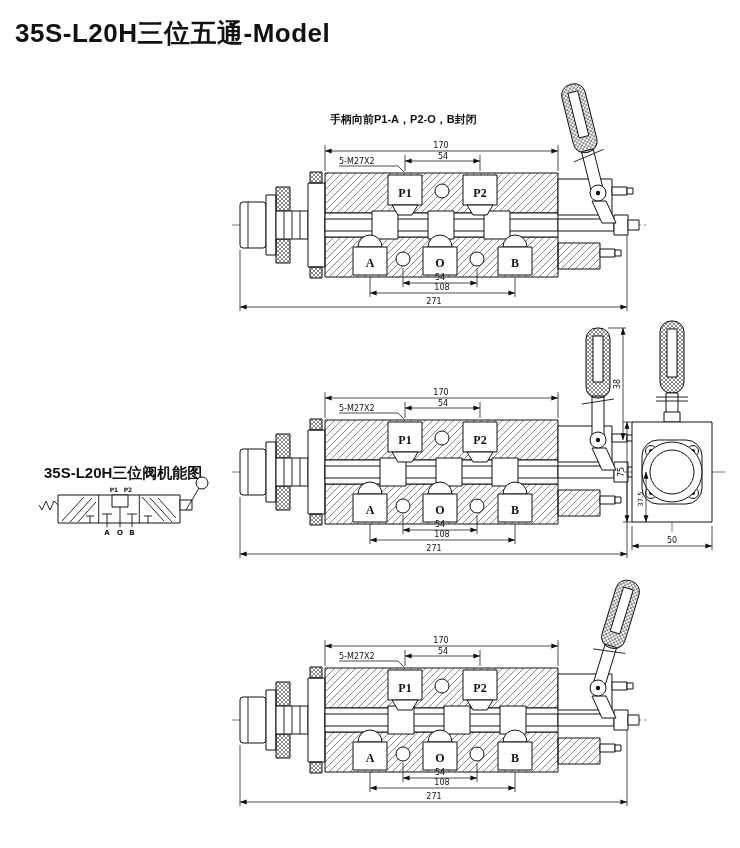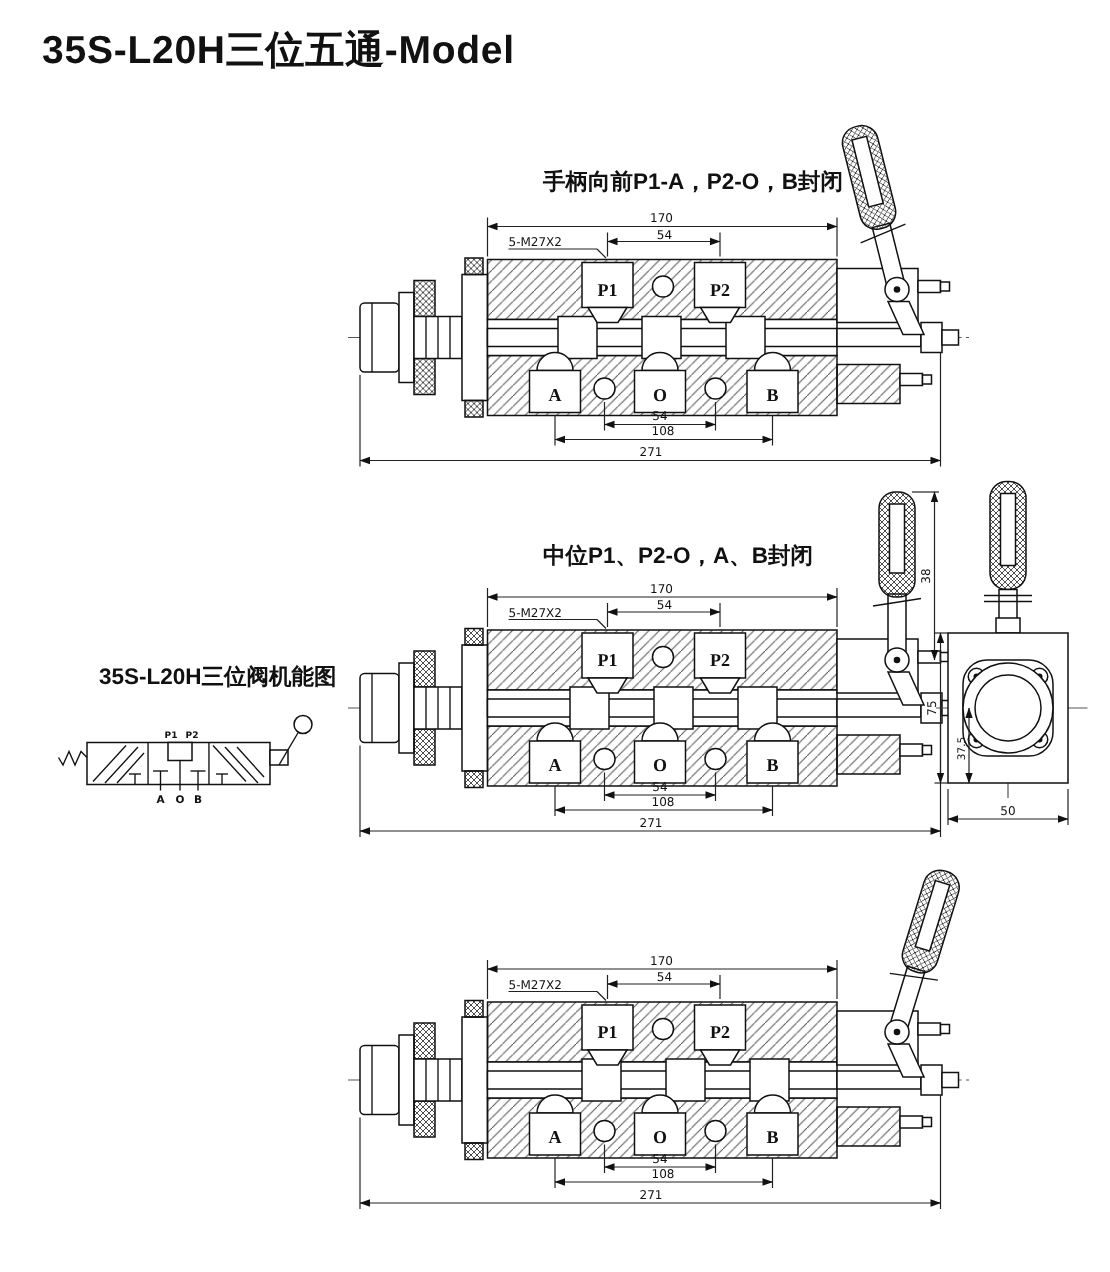--- a/index.html
+++ b/index.html
@@ -1,37 +1,37 @@
 <!DOCTYPE html>
 <html><head>
 <meta charset="utf-8">
 <style>
   html,body{margin:0;padding:0;background:#fff;}
   .page{position:relative;width:740px;height:848px;background:#fff;overflow:hidden;
         font-family:"Liberation Sans",sans-serif;color:#111;}
   .abs{position:absolute;}
   .title{font-size:26px;font-weight:bold;letter-spacing:0.5px;}
-  .caption{font-size:15px;font-weight:bold;white-space:nowrap;margin-left:32px;}
+  .caption{font-size:11px;font-weight:bold;white-space:nowrap;}
   .schem-label{font-size:15px;font-weight:bold;white-space:nowrap;}
   svg{overflow:visible;display:block;}
   svg line, svg path, svg rect, svg circle{vector-effect:non-scaling-stroke;}
   .ol{fill:#fff;stroke:#111;stroke-width:1;}
   .thin{stroke:#111;stroke-width:0.9;fill:none;}
   .cl{stroke:#555;stroke-width:0.8;stroke-dasharray:13 3 3 3;fill:none;}
   .dim line{stroke:#222;stroke-width:0.8;}
   .dim text{font:8px "DejaVu Sans",sans-serif;fill:#111;text-anchor:middle;}
   .pt{font:bold 12px "Liberation Serif",serif;fill:#111;text-anchor:middle;}
   .spt{font:bold 7px "DejaVu Sans",sans-serif;fill:#111;text-anchor:middle;}
 </style>
 </head>
 <body>
 
 <div class="page">
 
-  <div class="abs title" style="left:28px;top:16px;">35S-L20H三位五通-Model</div>
+  <div class="abs title" style="left:15px;top:16px;">35S-L20H三位五通-Model</div>
 
   <div class="abs caption" style="left:330px;top:112px;">手柄向前P1-A，P2-O，B封闭</div>
 
   <svg class="abs" style="left:230px;top:75px;" width="420" height="247" viewBox="0 0 420 247">
     <defs>
       <pattern id="h1" width="7" height="7" patternUnits="userSpaceOnUse">
           <path d="M0 7 L7 0" stroke="#555" stroke-width="0.7"></path>
         </pattern>
       <pattern id="g1" width="4" height="4" patternUnits="userSpaceOnUse">
           <path d="M0 4 L4 0 M0 0 L4 4" stroke="#111" stroke-width="0.5"></path>
@@ -134,21 +134,20 @@
         <line x1="285" y1="202" x2="285" y2="222"></line>
       <line x1="140" y1="218" x2="285" y2="218" marker-start="url(#a1)" marker-end="url(#a1)"></line>
       <text x="212" y="215">108</text>
       <line x1="10" y1="175" x2="10" y2="236"></line>
         <line x1="397" y1="160" x2="397" y2="236"></line>
       <line x1="10" y1="232" x2="397" y2="232" marker-start="url(#a1)" marker-end="url(#a1)"></line>
       <text x="204" y="229">271</text>
     </g>
   </svg>
 
-  <div class="abs caption" style="left:330px;top:361px;">中位P1、P2-O，A、B封闭</div>
 
   <svg class="abs" style="left:230px;top:322px;" width="420" height="245" viewBox="0 0 420 245">
     <defs>
       <pattern id="h2" width="7" height="7" patternUnits="userSpaceOnUse">
           <path d="M0 7 L7 0" stroke="#555" stroke-width="0.7"></path>
         </pattern>
       <pattern id="g2" width="4" height="4" patternUnits="userSpaceOnUse">
           <path d="M0 4 L4 0 M0 0 L4 4" stroke="#111" stroke-width="0.5"></path>
         </pattern>
       <marker id="a2" viewBox="0 0 10 8" refX="9.5" refY="4" markerWidth="9" markerHeight="7" orient="auto-start-reverse">
@@ -299,21 +298,21 @@
       <text transform="rotate(-90 4 154)" x="4" y="154">75</text>
       <line x1="26" y1="154" x2="26" y2="204" marker-start="url(#a4)" marker-end="url(#a4)"></line>
       <text transform="rotate(-90 23 181)" x="23" y="181" style="font-size:7px">37.5</text>
       <line x1="12" y1="208" x2="12" y2="232"></line>
         <line x1="92" y1="208" x2="92" y2="232"></line>
       <line x1="12" y1="228" x2="92" y2="228" marker-start="url(#a4)" marker-end="url(#a4)"></line>
       <text x="52" y="225">50</text>
     </g>
   </svg>
 
-  <div class="abs schem-label" style="left:44px;top:442px;margin-left:22px;">35S-L20H三位阀机能图</div>
+  <div class="abs schem-label" style="left:44px;top:464px;">35S-L20H三位阀机能图</div>
 
   <svg class="abs" style="left:28px;top:460px;" width="200" height="80" viewBox="0 0 200 80">
     <g>
       <rect class="ol" x="30" y="35" width="122" height="28"></rect>
       <line class="thin" x1="70.7" y1="35" x2="70.7" y2="63"></line>
       <line class="thin" x1="111.3" y1="35" x2="111.3" y2="63"></line>
       <line class="thin" x1="34" y1="61" x2="56" y2="37"></line>
         <line class="thin" x1="42" y1="62" x2="64" y2="38"></line>
         <line class="thin" x1="50" y1="62" x2="68" y2="42"></line>
       <line class="thin" x1="114" y1="37" x2="136" y2="61"></line>

